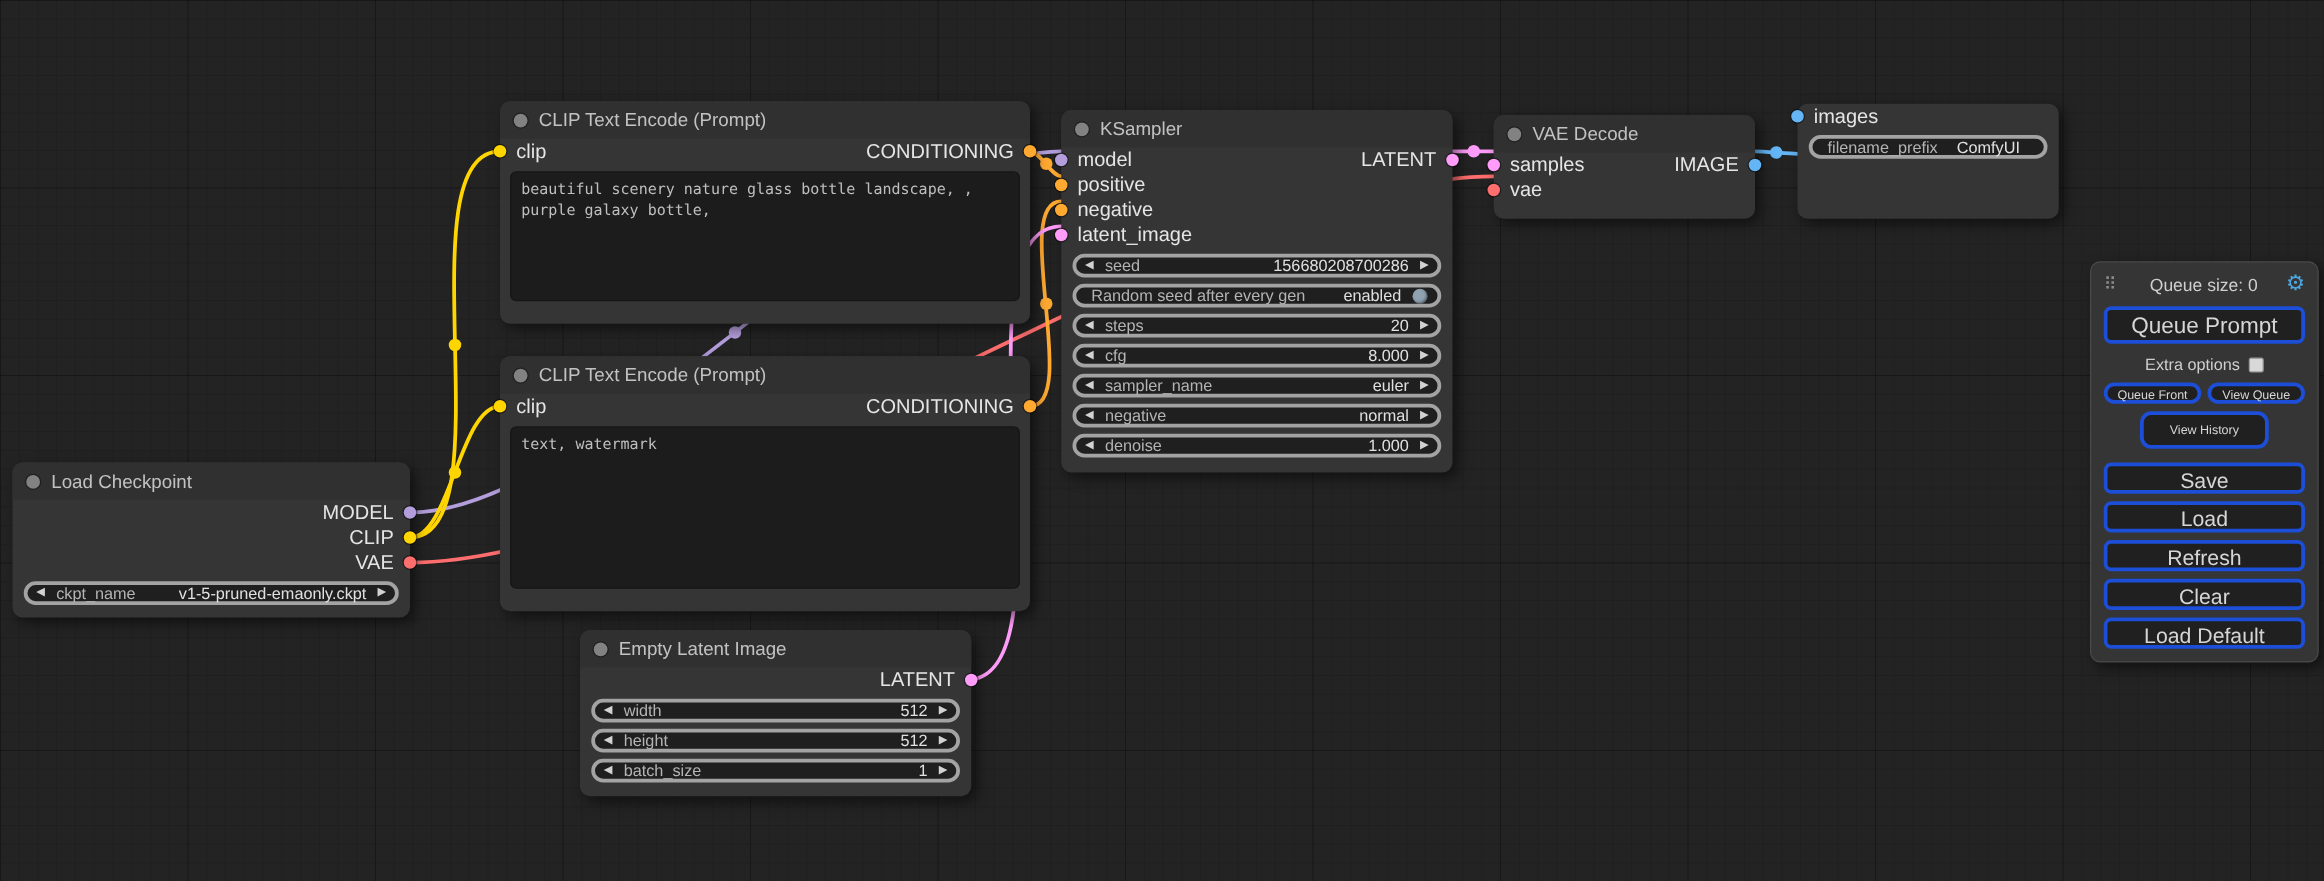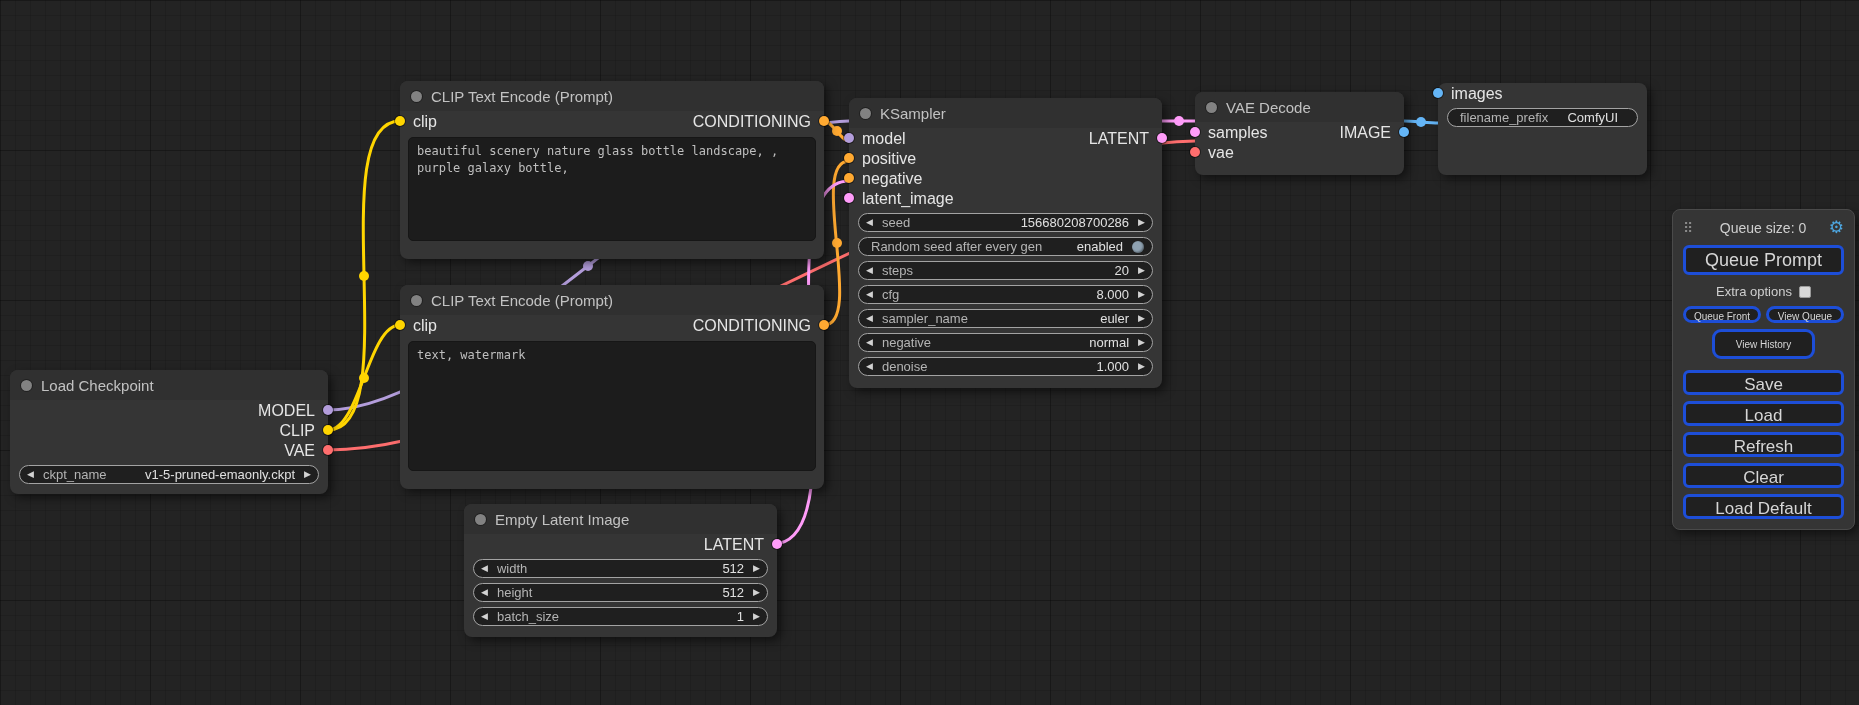--- a/index.html
+++ b/index.html
@@ -56,21 +56,21 @@
   .port {
     position: absolute; width: 10px; height: 10px; border-radius: 50%;
     top: 50%; transform: translateY(-50%);
     background: var(--c, #888); box-shadow: 0 0 0 1px rgba(0,0,0,0.45);
   }
   .port.in  { left: -5px; }
   .port.out { right: -5px; }
 
   .widget {
     height: 19px; margin: 5px 9px 0;
-    background: #1f1f1f; border: 1px solid #a3a3a3; border-radius: 10px;
+    background: #1f1f1f; border: 3px solid #a3a3a3; border-radius: 10px;
     display: flex; align-items: center; padding: 0 7px;
     font-size: 13px; color: #b4b4b4; cursor: pointer;
   }
   .widget .arrow { font-size: 9px; color: #d2d2d2; line-height: 1; font-family: "DejaVu Sans", sans-serif; }
   .widget .wname { margin-left: 9px; white-space: nowrap; }
   .widget .wvalue { margin-left: auto; margin-right: 9px; color: #e0e0e0; white-space: nowrap; }
   .widget.no-arrows { padding: 0 10px; }
   .widget.no-arrows .wname { margin-left: 2px; }
   .toggle-dot {
     width: 12px; height: 12px; border-radius: 50%;
@@ -216,21 +216,21 @@
     <span class="arrow">▶</span>
   </div>
   <div class="widget">
     <span class="arrow">◀</span>
     <span class="wname">batch_size</span>
     <span class="wvalue">1</span>
     <span class="arrow">▶</span>
   </div>
 </div>
 
-<div class="node" style="left:849px; top:98px; width:313px; height:290px;">
+<div class="node" style="left:849px; top:88px; width:313px; height:290px;">
   <div class="node-title">
     <span class="title-dot"></span>
     <span>KSampler</span>
   </div>
   <div class="slot-row">
     <span class="port in c-model"></span>
     <span>model</span>
     <span class="grow"></span>
     <span>LATENT</span>
     <span class="port out c-latent"></span>

